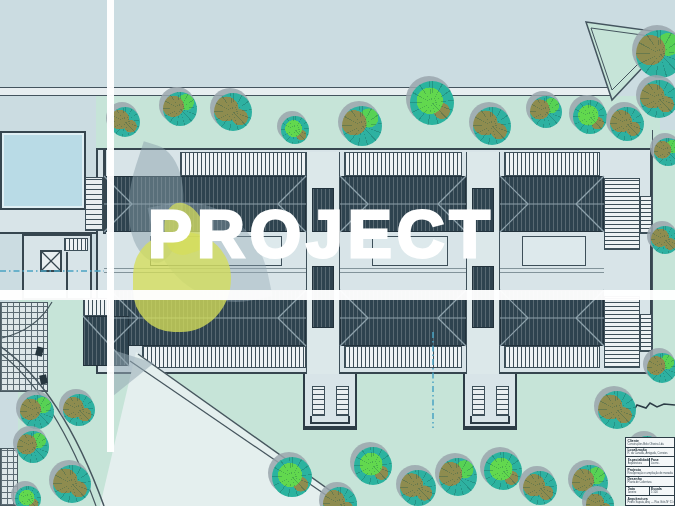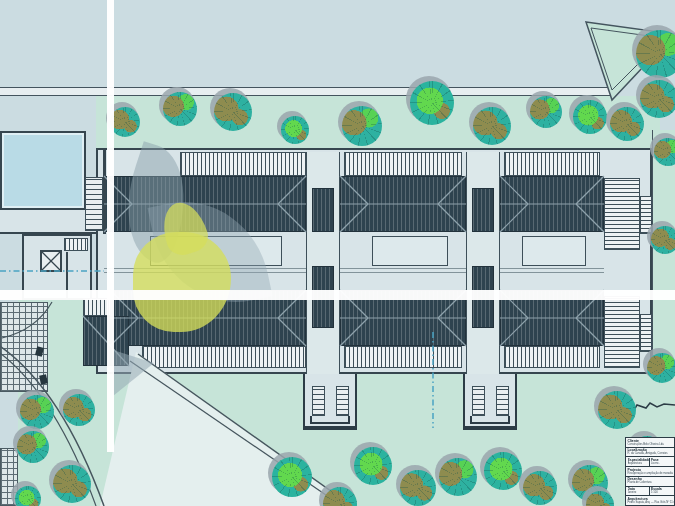--- a/index.html
+++ b/index.html
@@ -256,14 +256,15 @@
         <span class="val">Pedro Sapata, Arq. — Rua Góis Nº 11 r/c</span>
       </div>
     </div>
 
   <div class="logo" style="left:125px;top:148px;width:62px;height:112px;background:rgba(136,158,170,.48);border-radius:0 100% 30% 100%;transform:rotate(18deg);"></div>
   <div class="logo" style="left:158px;top:196px;width:104px;height:112px;background:rgba(148,168,180,.40);border-radius:0 80% 0 80%;transform:rotate(-12deg);"></div>
   <div class="logo" style="left:133px;top:232px;width:98px;height:100px;background:rgba(213,222,90,.78);border-radius:48% 52% 55% 45% / 46% 50% 58% 45%;"></div>
   <div class="logo" style="left:163px;top:202px;width:42px;height:52px;background:rgba(213,222,90,.72);border-radius:50% 50% 40% 40% / 70% 70% 30% 30%;transform:rotate(-18deg);"></div>
   <div id="wm-bar-h"></div>
   <div id="wm-bar-v"></div>
+  <div id="wm-title">PROJECT</div>
 
 </div>
 
 </body></html>

